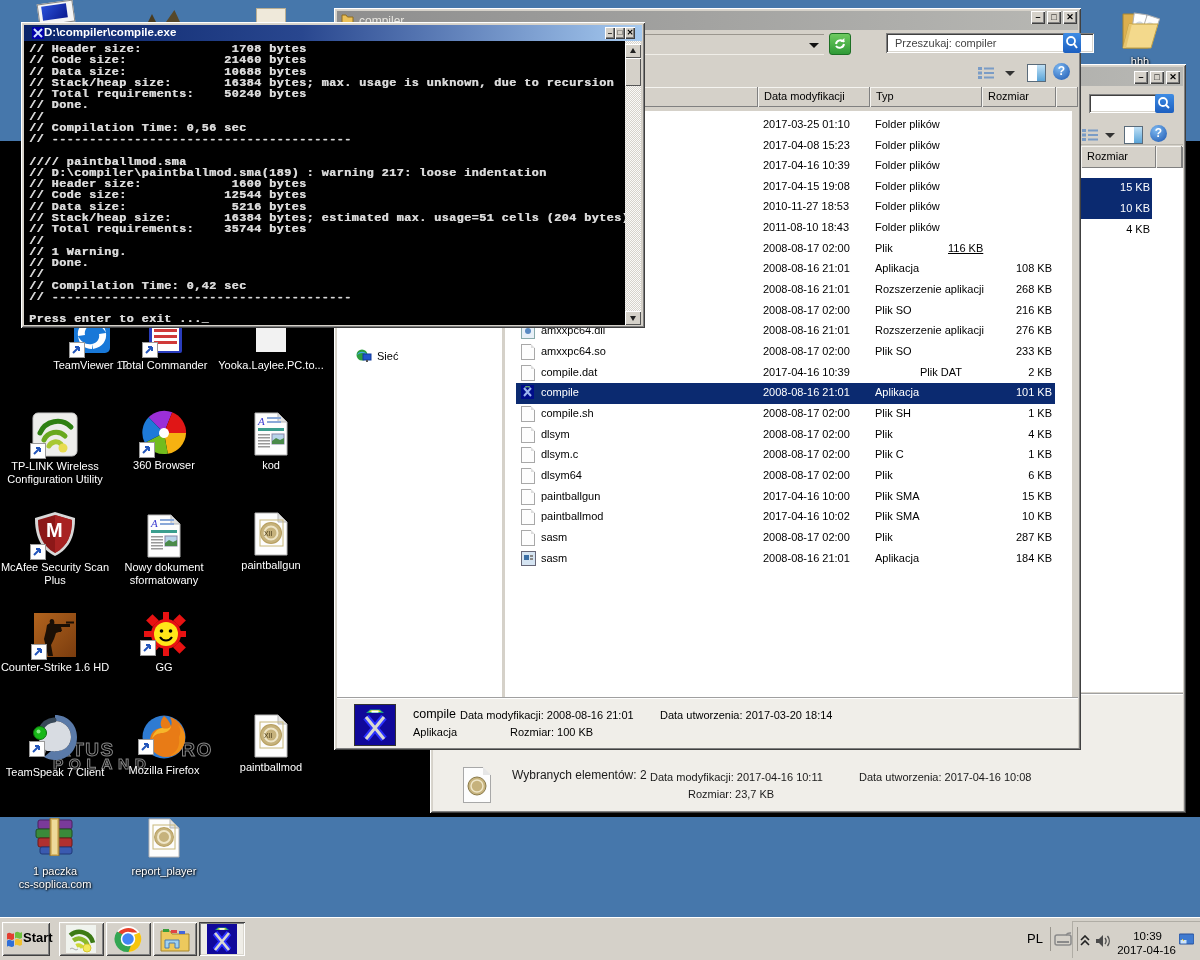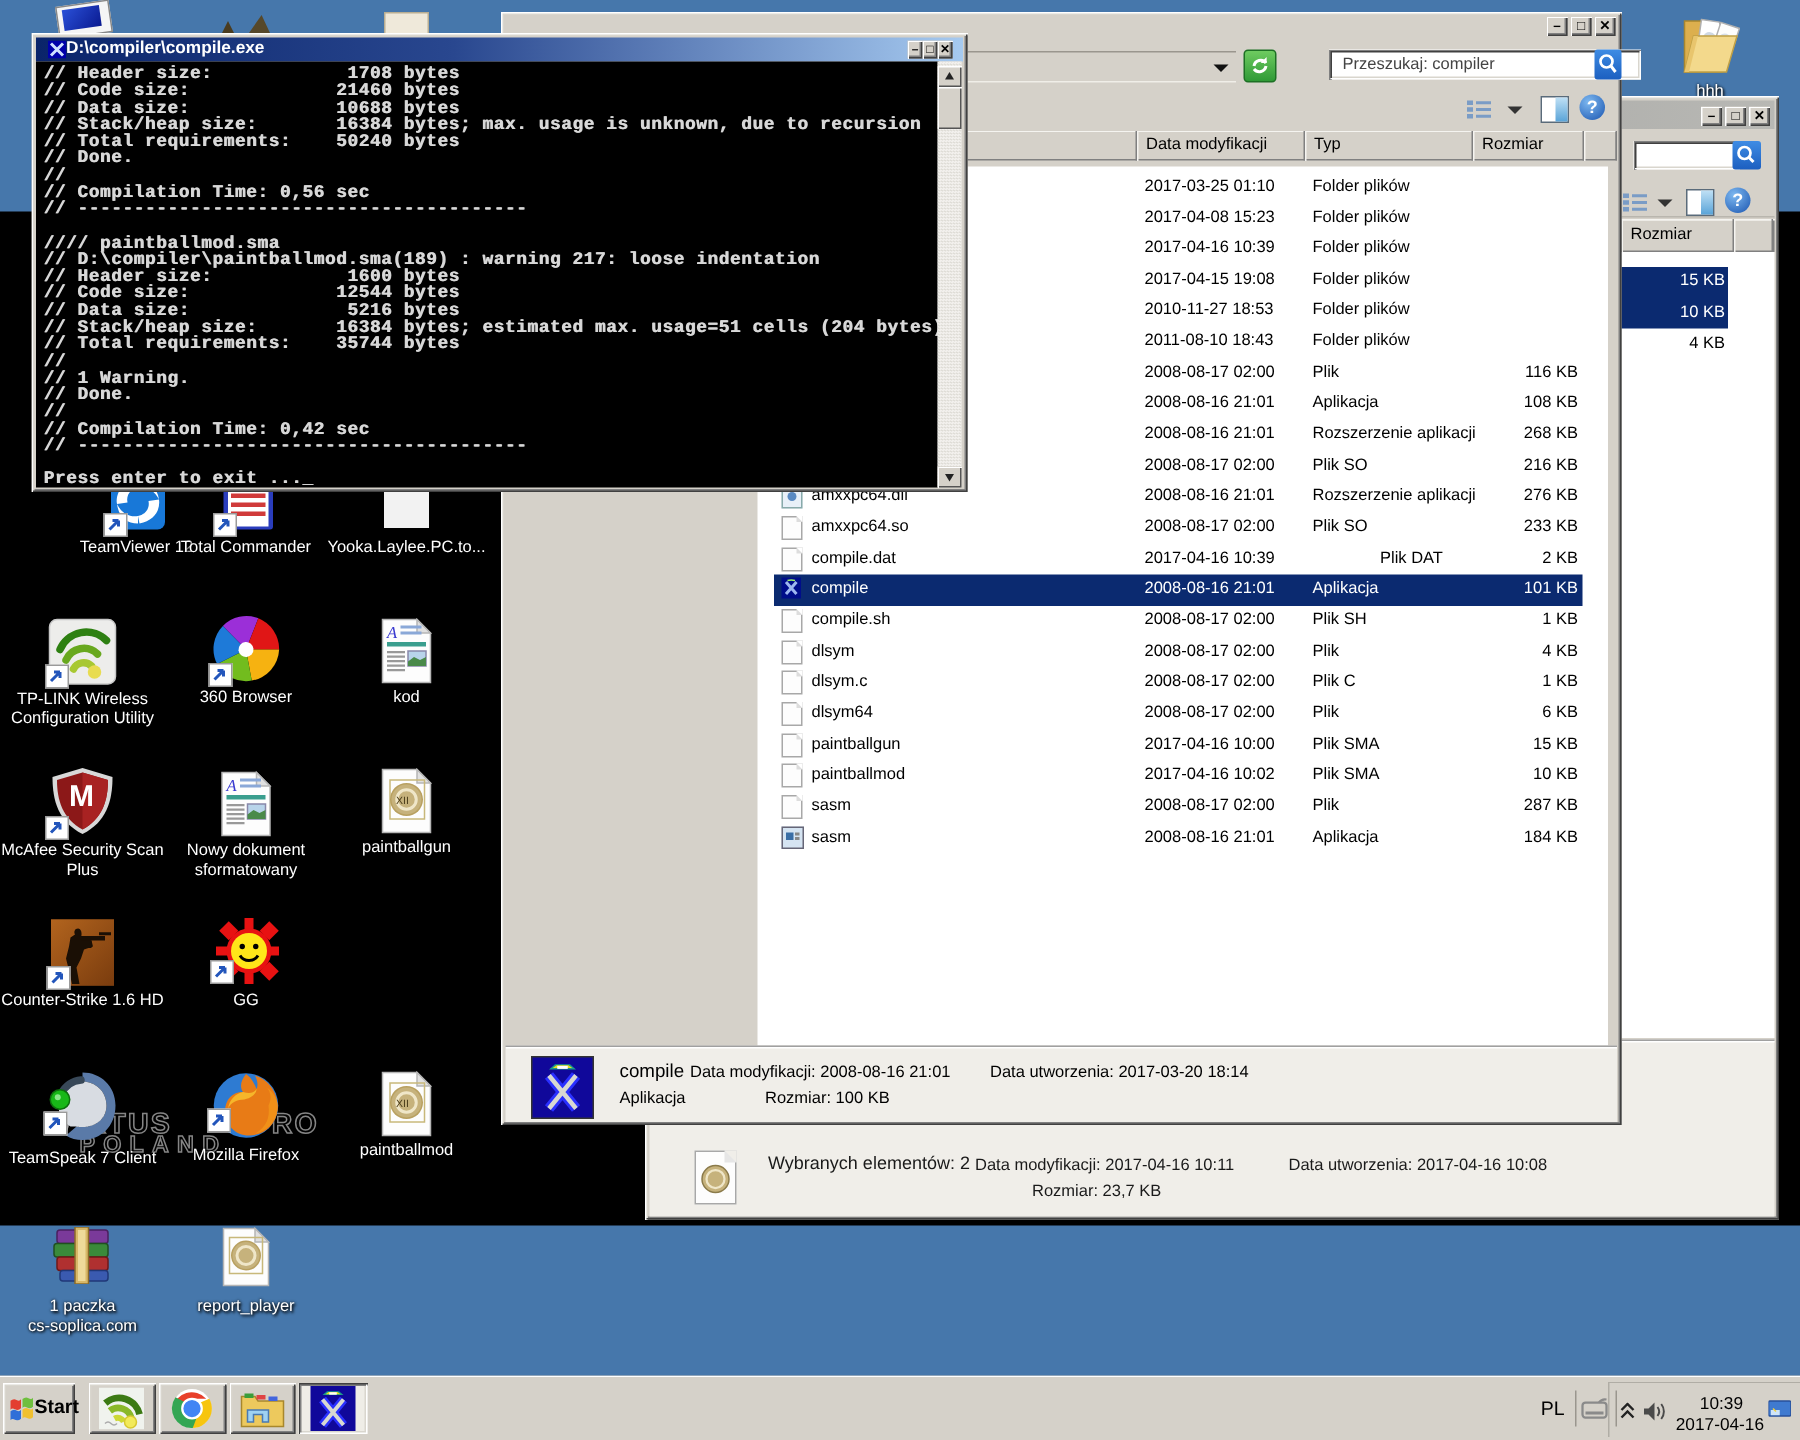--- a/index.html
+++ b/index.html
@@ -426,20 +426,26 @@
         </svg>
     </div>
     <div class="abs" style="left:79px;top:74px;font-size:12px;color:#1a1a1a;white-space:nowrap;">Wybranych elementów: 2</div>
     <div class="abs" style="left:217px;top:77px;font-size:11px;color:#1a1a1a;white-space:nowrap;">Data modyfikacji: 2017-04-16 10:11</div>
     <div class="abs" style="left:426px;top:77px;font-size:11px;color:#1a1a1a;white-space:nowrap;">Data utworzenia: 2017-04-16 10:08</div>
     <div class="abs" style="left:255px;top:94px;font-size:11px;color:#1a1a1a;white-space:nowrap;">Rozmiar: 23,7 KB</div>
   </div>
 </div>
 
 <div class="win out" id="win1" style="left:334px;top:8px;width:747px;height:742px;z-index:10;">
+  <div class="tbar" style="color:#e8e6e0;font-size:12px;">
+    <svg width="13" height="12" style="position:absolute;left:4px;top:1px;">
+        <path d="M1 3 L5 3 L6.5 5 L12 5 L12 11 L1 11 Z" fill="#ecc159" stroke="#8f6d1e" stroke-width="1"></path>
+      </svg>
+    <span style="position:absolute;left:22px;top:2.5px;">compiler</span>
+  </div>
   <div class="tbtn" style="right:36px;">–</div>
   <div class="tbtn" style="right:20px;">□</div>
   <div class="tbtn" style="right:4px;">✕</div>
   <div class="addr" style="top:22px;">
     <div class="abs" style="left:5px;top:4px;width:482px;height:21px;background:#d5d1c9;box-shadow:inset 0 1px 0 #9a968e, inset 1px 0 0 #9a968e, inset 0 -1px 0 #f0eee8;"></div>
     <div class="arr" style="left:472px;top:13px;border-width:5px 5px 0 5px;border-color:#111 transparent transparent transparent;"></div>
     <div class="abs" style="left:492px;top:3px;width:20px;height:20px;background:linear-gradient(180deg,#6ecb60,#2f9a36);border-radius:3px;border:1px solid #1d7024;">
       <svg width="20" height="20">
           <path d="M6 10 a4.5 4.5 0 0 1 8 -2" fill="none" stroke="#fff" stroke-width="2"></path>
           <path d="M14 10 a4.5 4.5 0 0 1 -8 2" fill="none" stroke="#fff" stroke-width="2"></path>
@@ -473,20 +479,31 @@
     </div>
     <div class="abs" style="left:716px;top:5px;width:17px;height:17px;border-radius:50%;background:radial-gradient(circle at 6px 5px,#7db8f0,#1a55b0);color:#fff;font-size:12px;font-weight:bold;text-align:center;line-height:17px;">?</div>
   </div>
   <div class="hdr" style="left:3px;top:79px;right:3px;height:20px;"></div>
   <div class="hdrc" style="top:79px;height:20px;padding-top:3px;left:171px;width:253px;"></div>
   <div class="hdrc" style="top:79px;height:20px;padding-top:3px;left:424px;width:112px;">Data modyfikacji</div>
   <div class="hdrc" style="top:79px;height:20px;padding-top:3px;left:536px;width:112px;">Typ</div>
   <div class="hdrc" style="top:79px;height:20px;padding-top:3px;left:648px;width:74px;">Rozmiar</div>
   <div class="hdrc" style="top:79px;height:20px;padding-top:3px;left:722px;width:22px;"></div>
 
+  <div class="list" style="left:3px;top:81px;width:165px;height:608px;">
+    <div class="abs" style="left:19px;top:260px;width:16px;height:14px;">
+      <svg width="16" height="14">
+          <circle cx="6" cy="6" r="5.5" fill="#2e9e3e"></circle>
+          <path d="M1 6 a5.5 5.5 0 0 1 10 0 a8 8 0 0 0 -10 0" fill="#3fa8e8"></path>
+          <rect x="7" y="5" width="8" height="6" fill="#2255cc" stroke="#103a99"></rect>
+          <rect x="10" y="11" width="2" height="2" fill="#555"></rect>
+        </svg>
+    </div>
+    <div class="abs" style="left:40px;top:261px;font-size:11px;">Sieć</div>
+  </div>
   <div class="abs" style="left:168px;top:81px;width:3px;height:608px;background:#d5d1c9;"></div>
 
   <div class="list" id="flist" style="left:171px;top:103px;width:567px;height:586px;">
       <div class="row" style="top:3.3px;">
         <span class="cell" style="left:258px;">2017-03-25 01:10</span>
         <span class="cell" style="left:370px;">Folder plików</span>
       </div>
       <div class="row" style="top:24.0px;">
         <span class="cell" style="left:258px;">2017-04-08 15:23</span>
         <span class="cell" style="left:370px;">Folder plików</span>
@@ -503,21 +520,21 @@
         <span class="cell" style="left:258px;">2010-11-27 18:53</span>
         <span class="cell" style="left:370px;">Folder plików</span>
       </div>
       <div class="row" style="top:106.6px;">
         <span class="cell" style="left:258px;">2011-08-10 18:43</span>
         <span class="cell" style="left:370px;">Folder plików</span>
       </div>
       <div class="row" style="top:127.3px;">
         <span class="cell" style="left:258px;">2008-08-17 02:00</span>
         <span class="cell" style="left:370px;">Plik</span>
-        <span class="cell" style="left:443px;width:104px;text-align:right;">116 KB</span>
+        <span class="cell" style="left:443px;width:104px;text-decoration:underline;">116 KB</span>
       </div>
       <div class="row" style="top:147.9px;">
         <span class="cell" style="left:258px;">2008-08-16 21:01</span>
         <span class="cell" style="left:370px;">Aplikacja</span>
         <span class="cell" style="left:443px;width:104px;text-align:right;">108 KB</span>
       </div>
       <div class="row" style="top:168.6px;">
         <span class="cell" style="left:258px;">2008-08-16 21:01</span>
         <span class="cell" style="left:370px;">Rozszerzenie aplikacji</span>
         <span class="cell" style="left:443px;width:104px;text-align:right;">268 KB</span>

